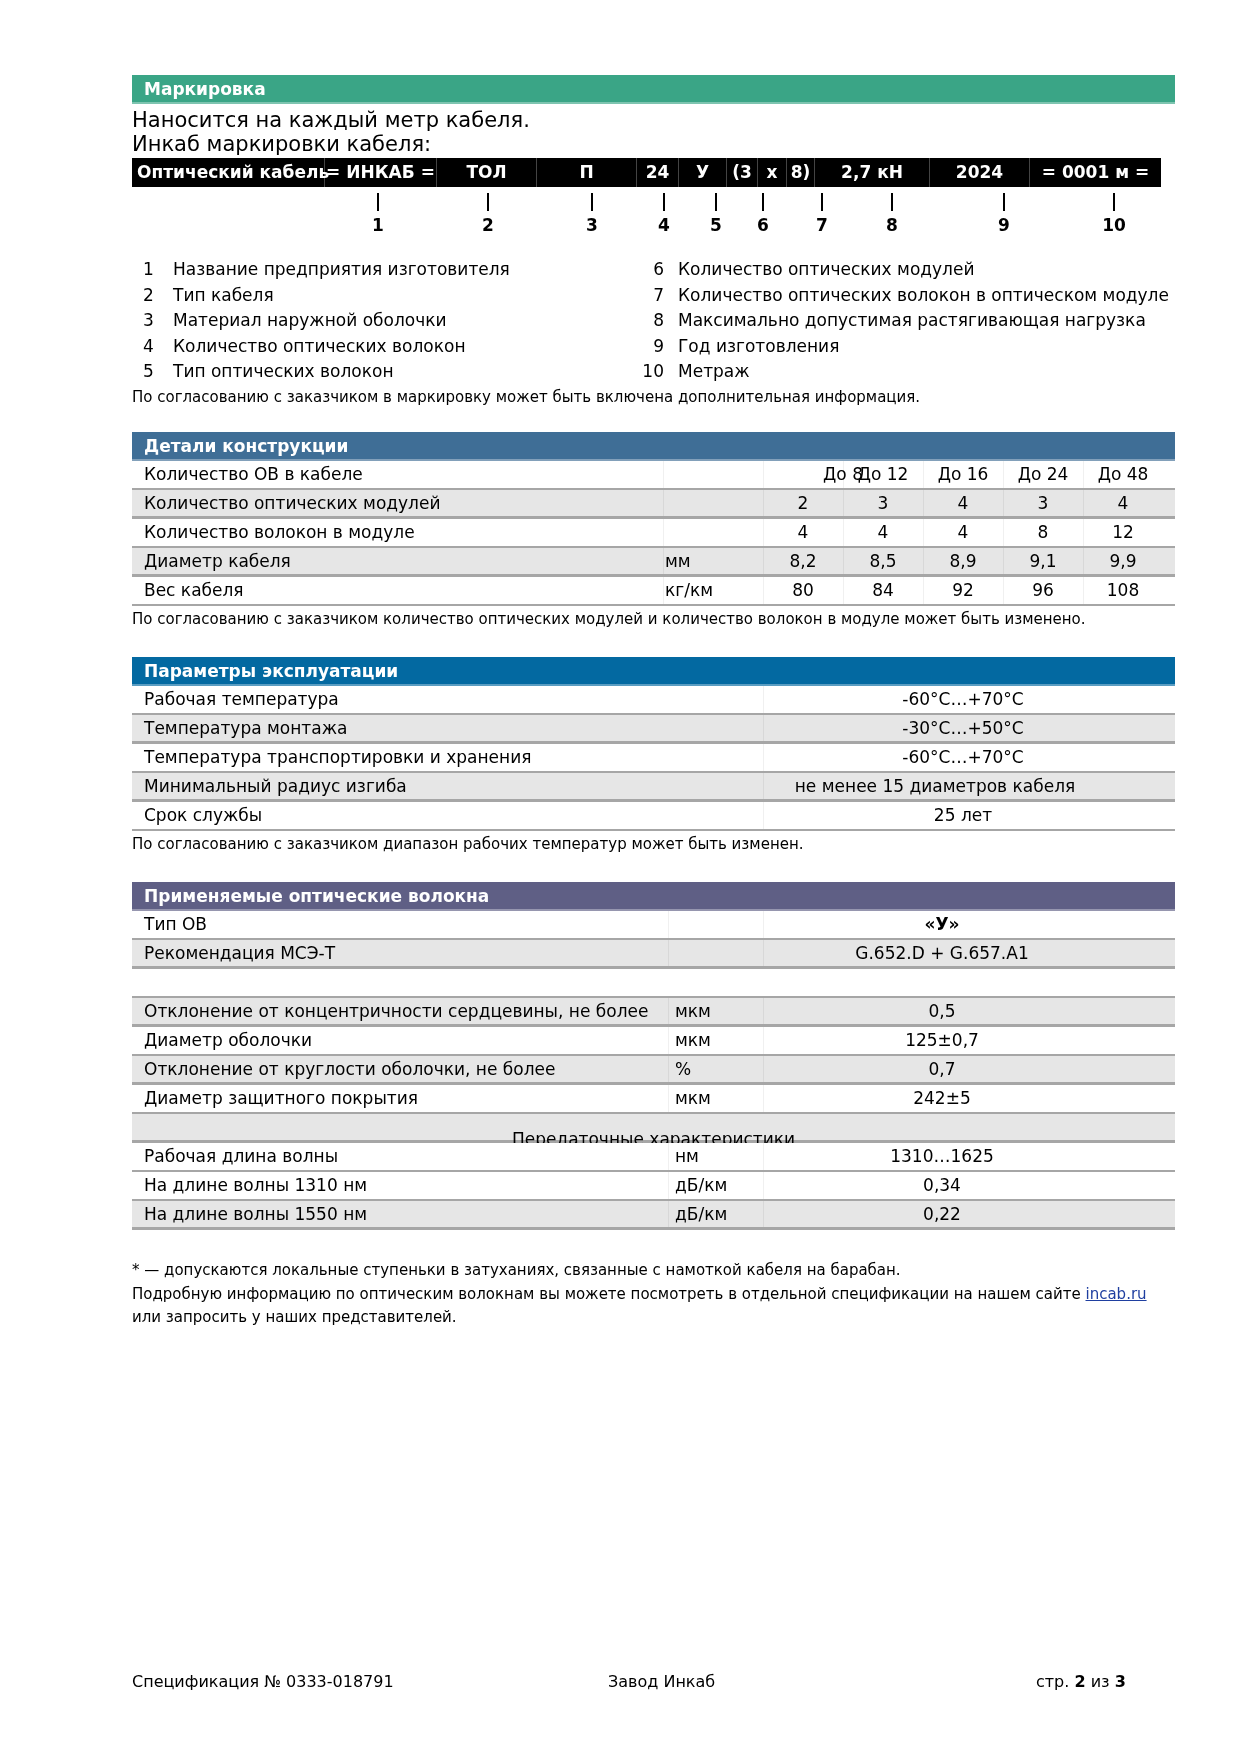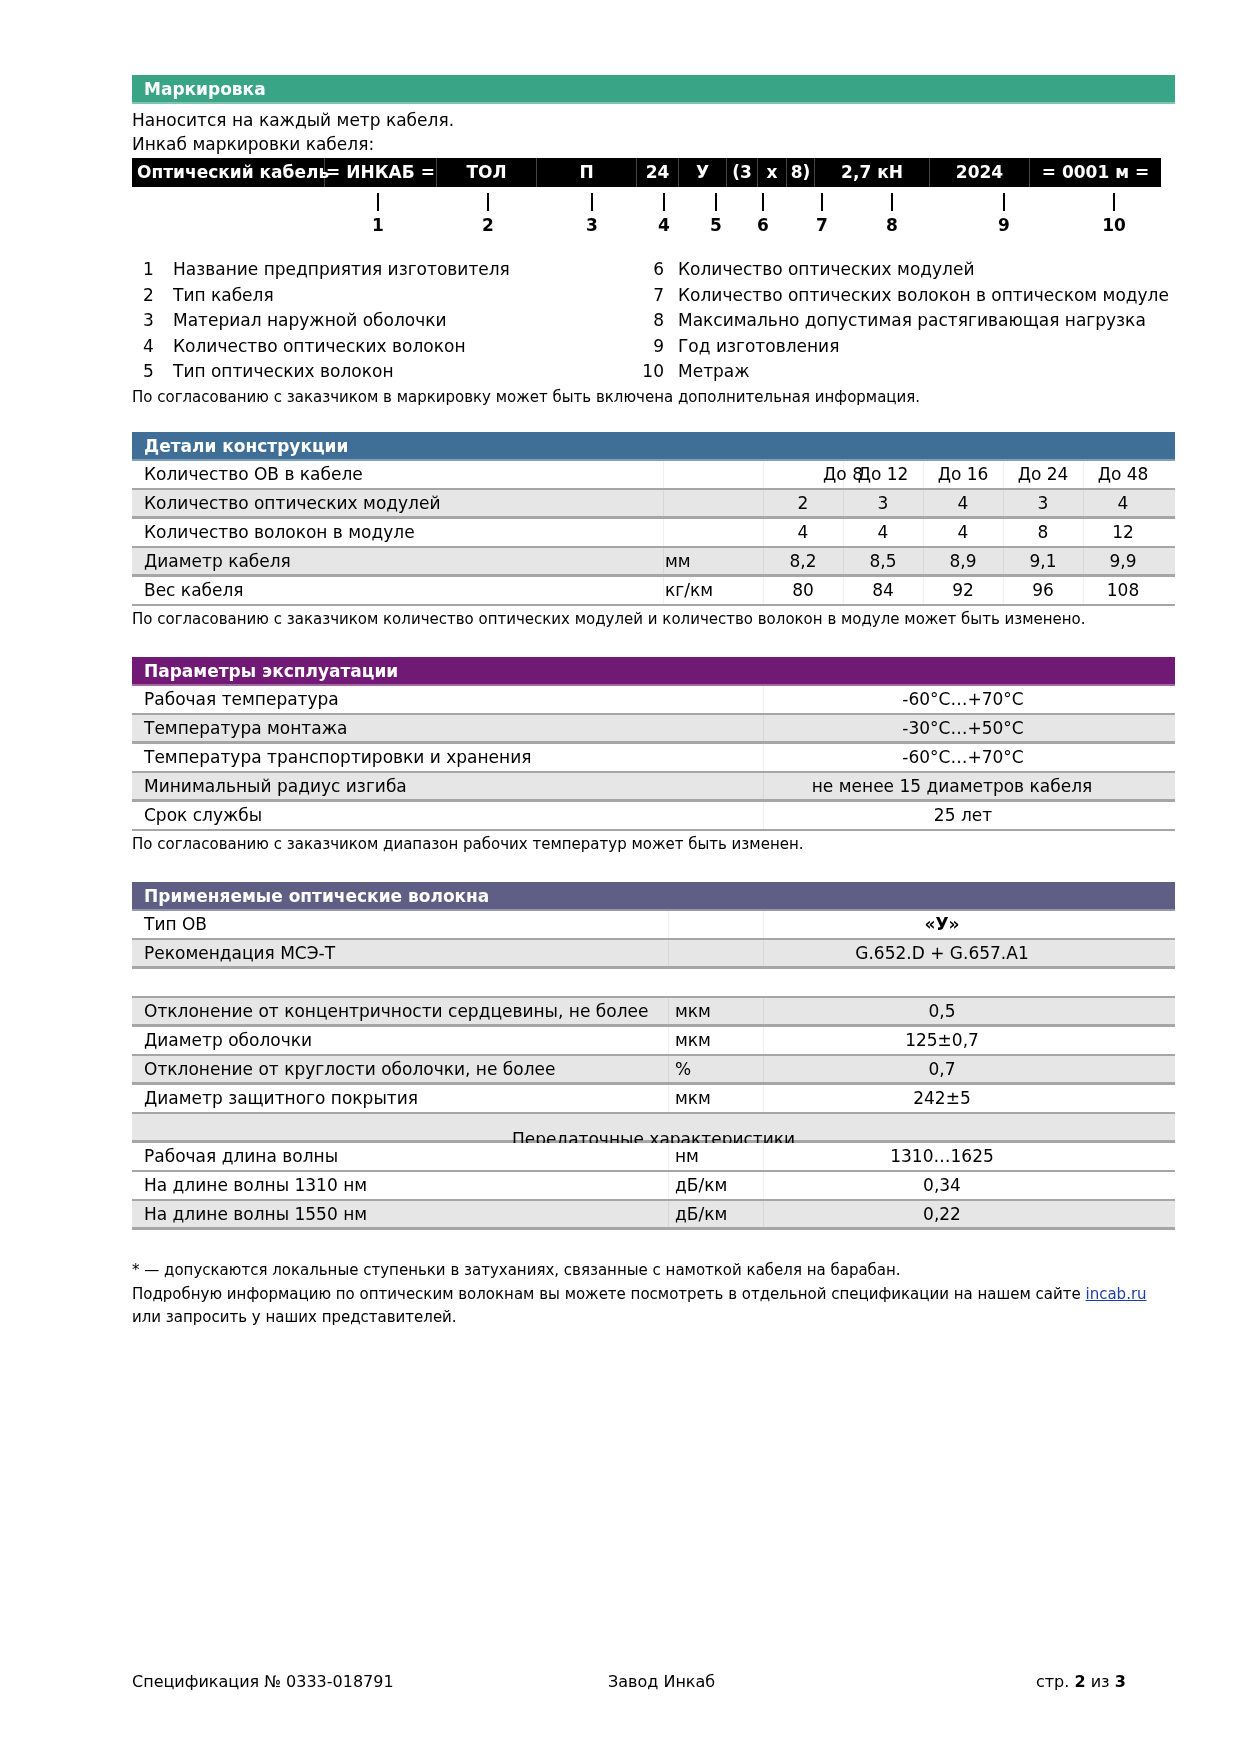--- a/index.html
+++ b/index.html
@@ -1,21 +1,21 @@
 <!DOCTYPE html>
 <html><head>
 <meta charset="utf-8">
 <style>
   html, body { margin:0; padding:0; background:#ffffff; }
   body { width:1241px; height:1755px; position:relative; overflow:hidden;
          font-family:"DejaVu Sans", "Liberation Sans", sans-serif; color:#000; font-size:17px; }
   .sec-header { position:absolute; left:132px; width:1043px; height:29px; color:#fff;
     font-weight:bold; font-size:17px; line-height:29px; box-sizing:border-box; padding-left:12px;
     border-bottom:2px solid rgba(255,255,255,0.35); }
-  .txt { position:absolute; left:132px; white-space:nowrap; font-size:17px; line-height:24px; }
+  .txt { position:absolute; left:132px; white-space:nowrap; font-size:21px; line-height:24px; }
   .note { position:absolute; left:132px; white-space:nowrap; font-size:15px; line-height:22px; }
 
   
   .mark-bar { position:absolute; left:132px; top:158px; width:1029px; height:29px; background:#000;
      display:flex; }
   .mark-cell { color:#fff; font-weight:bold; font-size:17px; line-height:29px; text-align:center;
      border-right:1px solid #444; white-space:nowrap; box-sizing:border-box; }
   .mark-cell:last-child { border-right:none; }
   .tick { position:absolute; top:193px; width:2px; height:18px; background:#000; }
   .tick-num { position:absolute; top:215px; width:40px; margin-left:-20px; text-align:center;
@@ -175,42 +175,42 @@
       <div class="vline" style="left: 531px;"></div>
       <div class="vline" style="left: 631px;"></div>
       <div class="vline" style="left: 711px;"></div>
       <div class="vline" style="left: 791px;"></div>
       <div class="vline" style="left: 871px;"></div>
       <div class="vline" style="left: 951px;"></div>
     </div>
   </div>
 <div class="note" style="top:608px;">По согласованию с заказчиком количество оптических модулей и количество волокон в модуле может быть изменено.</div>
 
-<div class="sec-header" style="top:657px;background:#701a75;">
+<div class="sec-header" style="top:657px;background:#0369a1;">
   <span>Параметры эксплуатации</span>
 </div>
 <div class="tbl" style="top:686px;" id="operation-table">
     <div class="row white">
       <div class="cell c-label">Рабочая температура</div>
       <div class="cell c-val" style="left: 631px; width: 400px;">-60°C…+70°C</div>
       <div class="vline" style="left: 631px;"></div>
     </div>
     <div class="row gray">
       <div class="cell c-label">Температура монтажа</div>
       <div class="cell c-val" style="left: 631px; width: 400px;">-30°C…+50°C</div>
       <div class="vline" style="left: 631px;"></div>
     </div>
     <div class="row white">
       <div class="cell c-label">Температура транспортировки и хранения</div>
       <div class="cell c-val" style="left: 631px; width: 400px;">-60°C…+70°C</div>
       <div class="vline" style="left: 631px;"></div>
     </div>
     <div class="row gray">
       <div class="cell c-label">Минимальный радиус изгиба</div>
-      <div class="cell c-val" style="left: 620px; width: 400px;">не менее 15 диаметров кабеля</div>
+      <div class="cell c-val" style="left: 603px; width: 400px;">не менее 15 диаметров кабеля</div>
       <div class="vline" style="left: 631px;"></div>
     </div>
     <div class="row white">
       <div class="cell c-label">Срок службы</div>
       <div class="cell c-val" style="left: 631px; width: 400px;">25 лет</div>
       <div class="vline" style="left: 631px;"></div>
     </div>
   </div>
 <div class="note" style="top:833px;">По согласованию с заказчиком диапазон рабочих температур может быть изменен.</div>
 

